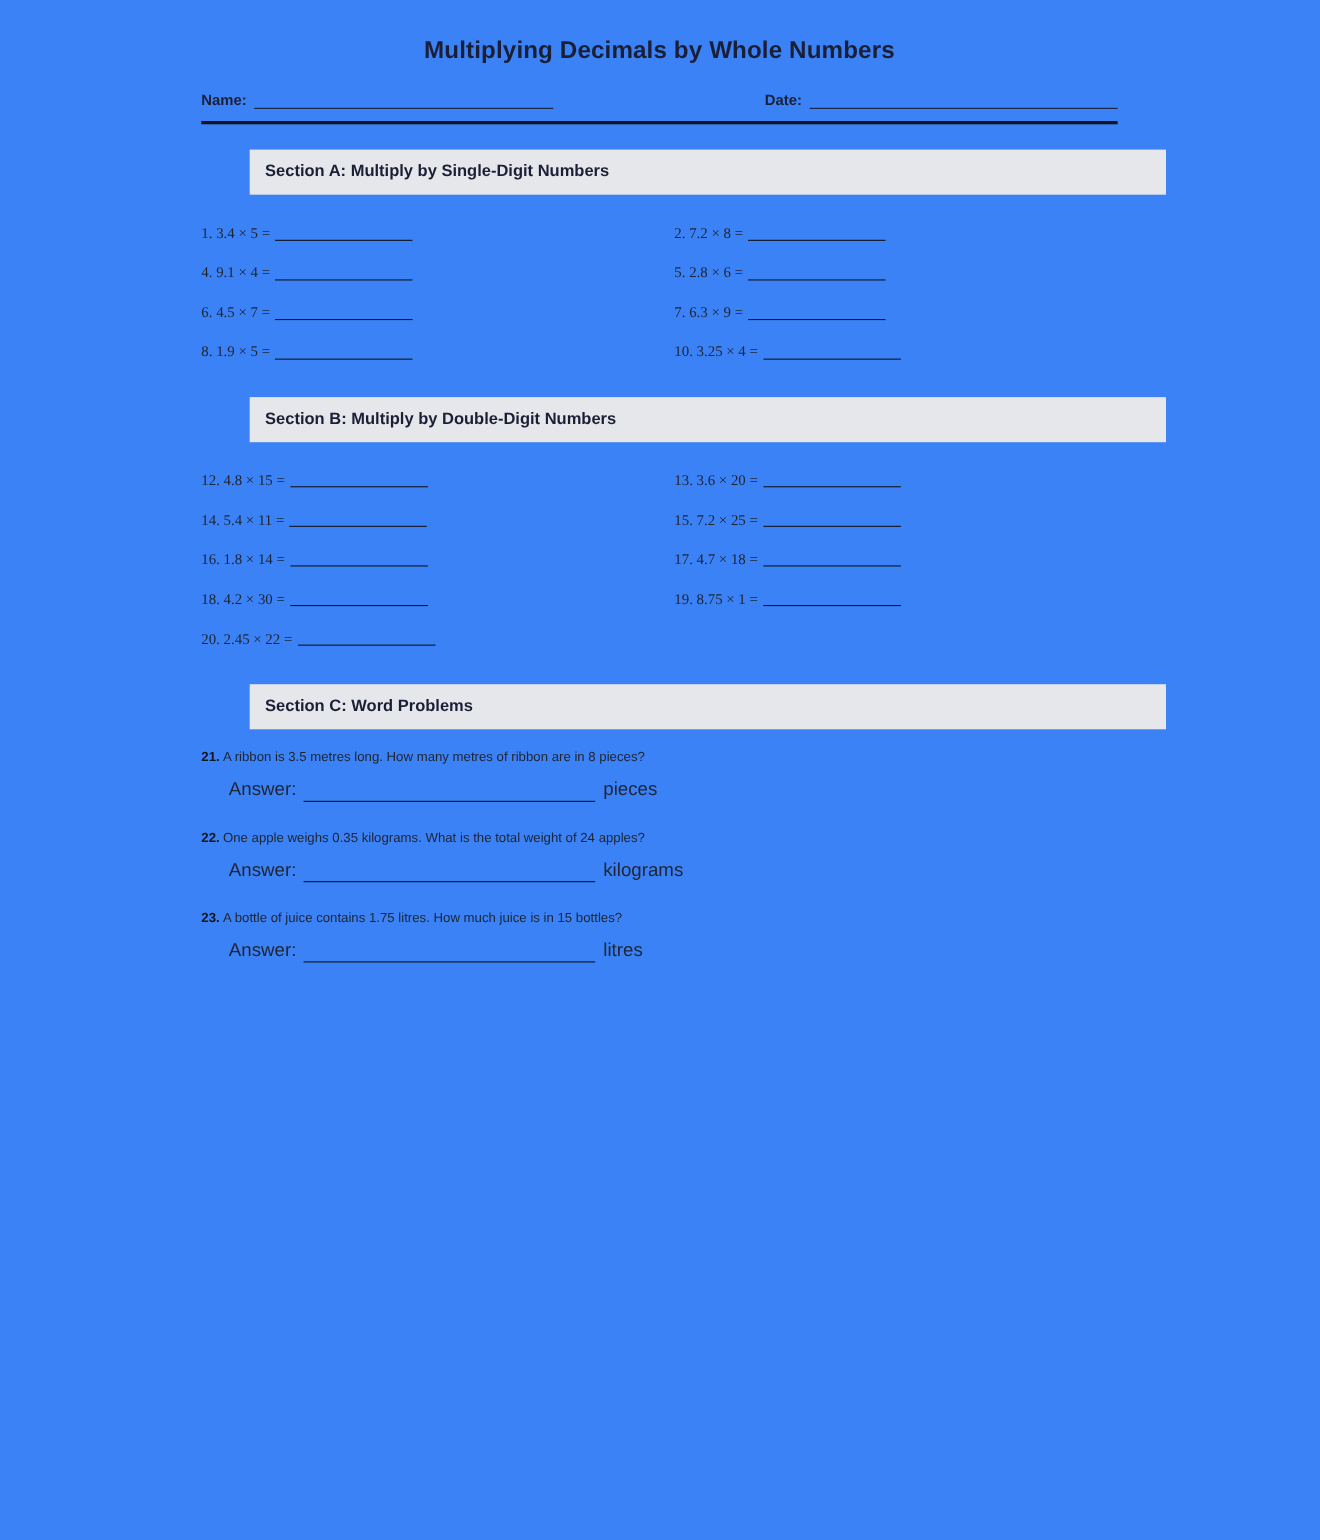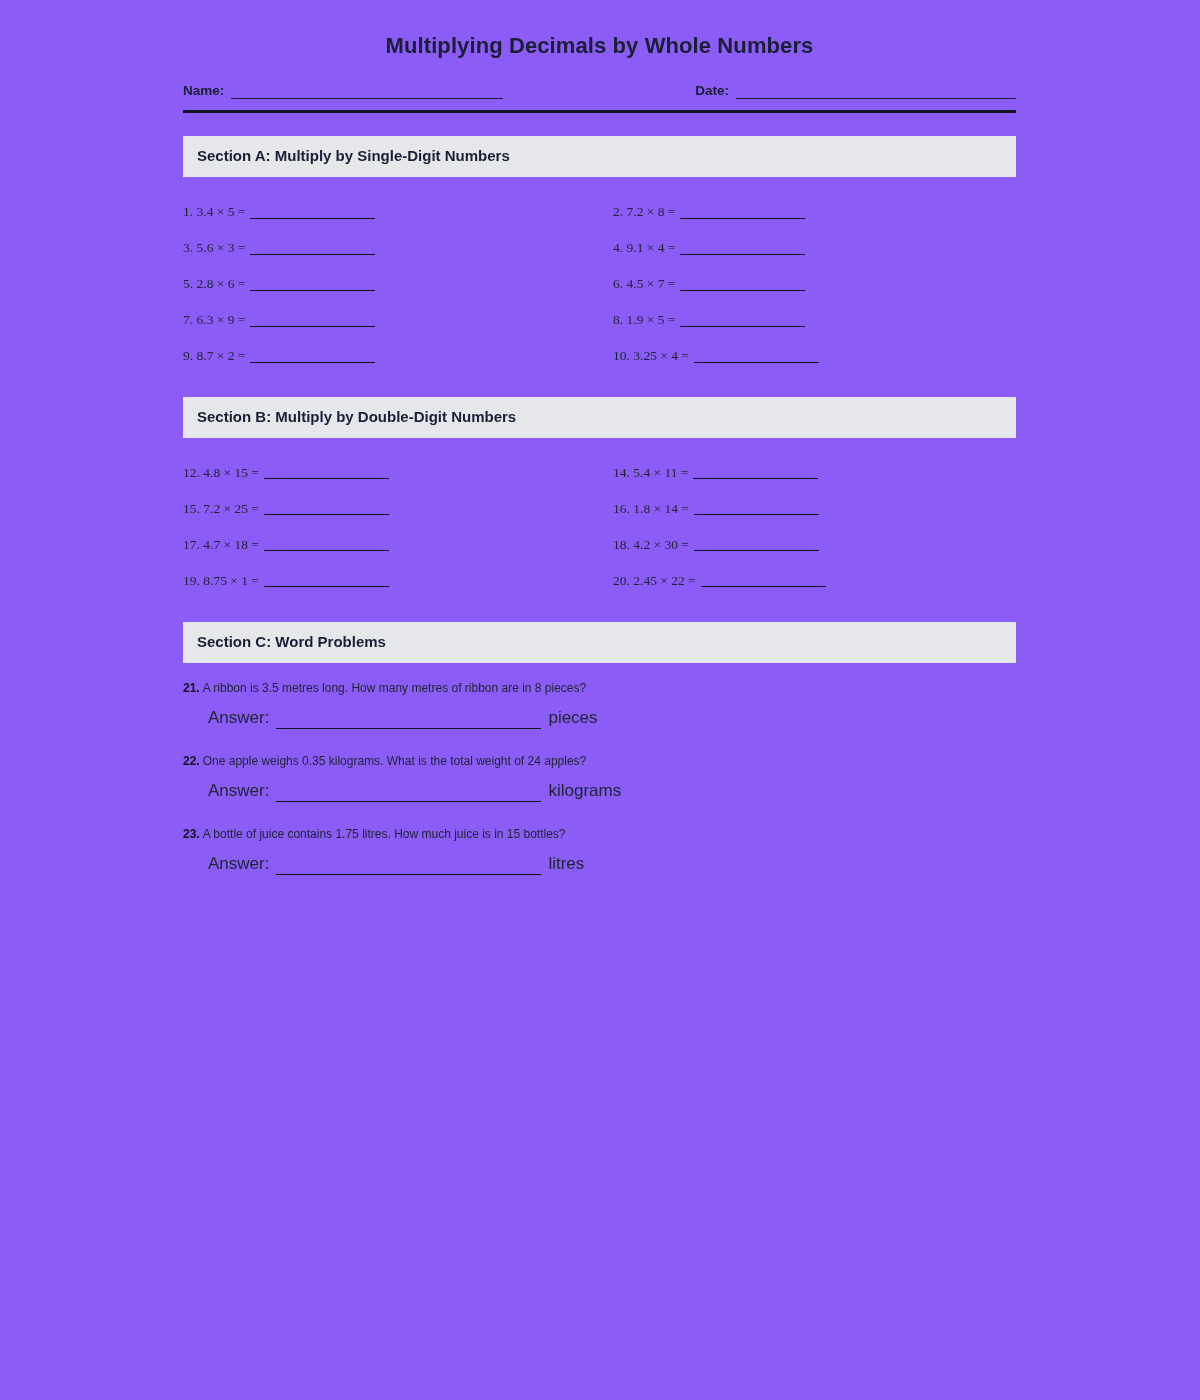--- a/index.html
+++ b/index.html
@@ -11,21 +11,21 @@
     width: 1200px;
     height: 1400px;
     font-family: "Liberation Sans", sans-serif;
     color: #1f2430;
     -webkit-font-smoothing: antialiased;
   }
   .page {
     width: 1200px;
     height: 1400px;
     position: relative;
-    background: #8b5cf6;
+    background: #3b82f6;
     box-sizing: border-box;
   }
   .sheet {
     position: absolute;
     left: 183px;
     top: 0;
     width: 833px;
   }
 
   
@@ -76,20 +76,21 @@
     width: 833px;
   }
 
   
   .section-band {
     background: #e5e7eb;
     padding: 11px 14px 11px 14px;
     margin-top: 23px;
     box-sizing: border-box;
     width: 833px;
+    margin-left: 44px;
   }
   .section-band-title {
     font-size: 15px;
     font-weight: bold;
     color: #1a1f36;
     line-height: 1.25;
   }
 
   
   .problem-grid {
@@ -176,59 +177,55 @@
     <div class="problem-grid">
       <div class="problem">
           <span class="problem-text">1. 3.4 × 5 =</span>
           <span class="problem-blank"></span>
         </div>
       <div class="problem">
           <span class="problem-text">2. 7.2 × 8 =</span>
           <span class="problem-blank"></span>
         </div>
       <div class="problem">
-          <span class="problem-text">3. 5.6 × 3 =</span>
-          <span class="problem-blank"></span>
-        </div>
-      <div class="problem">
           <span class="problem-text">4. 9.1 × 4 =</span>
           <span class="problem-blank"></span>
         </div>
       <div class="problem">
           <span class="problem-text">5. 2.8 × 6 =</span>
           <span class="problem-blank"></span>
         </div>
       <div class="problem">
           <span class="problem-text">6. 4.5 × 7 =</span>
           <span class="problem-blank"></span>
         </div>
       <div class="problem">
           <span class="problem-text">7. 6.3 × 9 =</span>
           <span class="problem-blank"></span>
         </div>
       <div class="problem">
           <span class="problem-text">8. 1.9 × 5 =</span>
-          <span class="problem-blank"></span>
-        </div>
-      <div class="problem">
-          <span class="problem-text">9. 8.7 × 2 =</span>
           <span class="problem-blank"></span>
         </div>
       <div class="problem">
           <span class="problem-text">10. 3.25 × 4 =</span>
           <span class="problem-blank"></span>
         </div>
     </div>
 
     <div class="section-band">
       <div class="section-band-title">Section B: Multiply by Double-Digit Numbers</div>
     </div>
     <div class="problem-grid">
       <div class="problem">
           <span class="problem-text">12. 4.8 × 15 =</span>
+          <span class="problem-blank"></span>
+        </div>
+      <div class="problem">
+          <span class="problem-text">13. 3.6 × 20 =</span>
           <span class="problem-blank"></span>
         </div>
       <div class="problem">
           <span class="problem-text">14. 5.4 × 11 =</span>
           <span class="problem-blank"></span>
         </div>
       <div class="problem">
           <span class="problem-text">15. 7.2 × 25 =</span>
           <span class="problem-blank"></span>
         </div>

